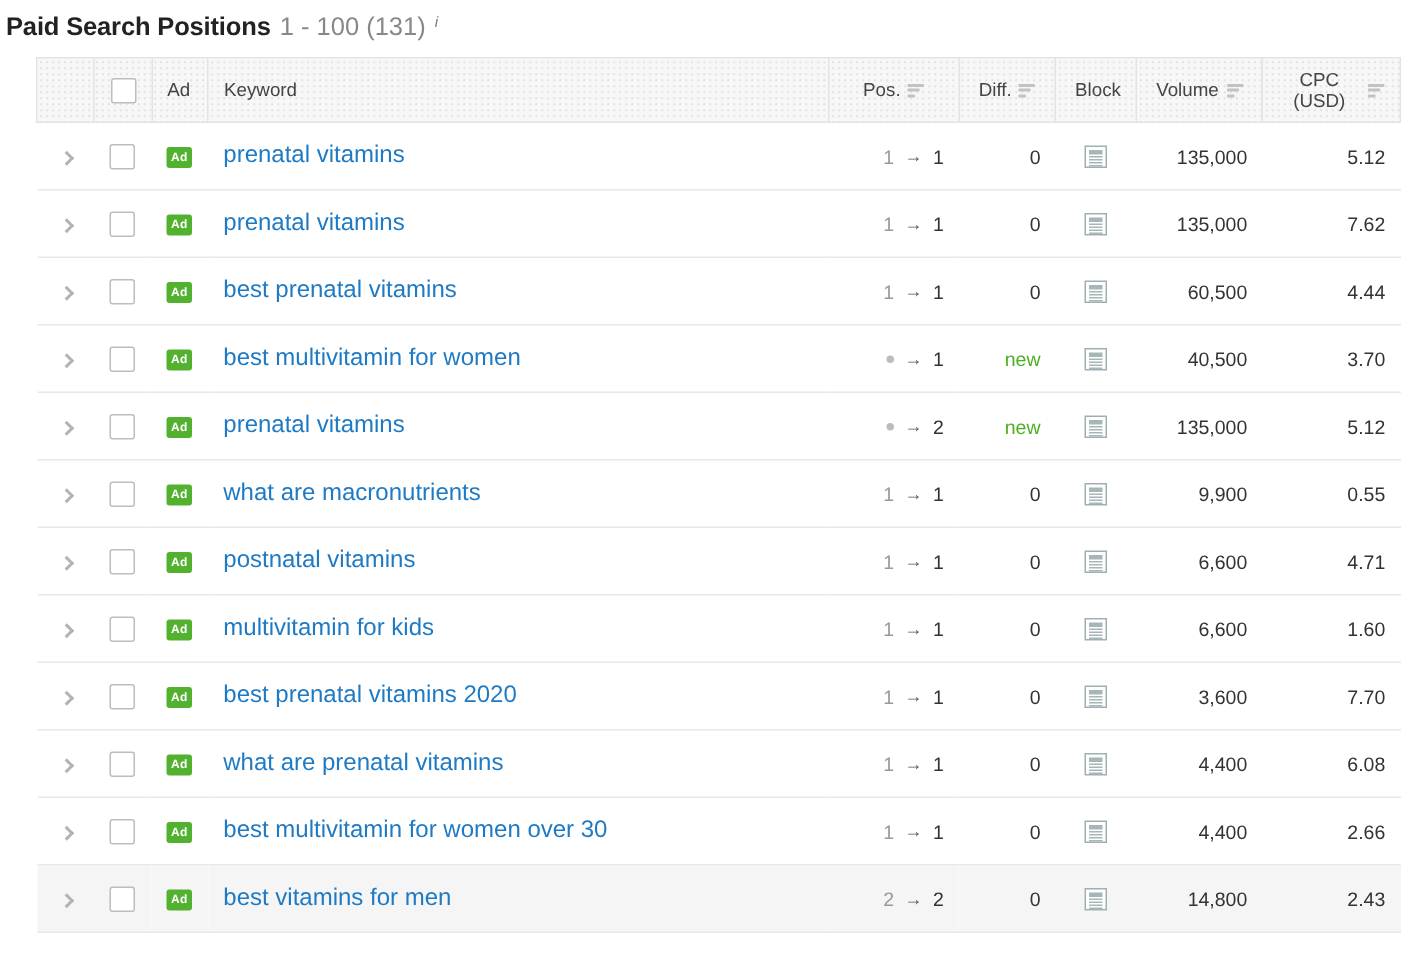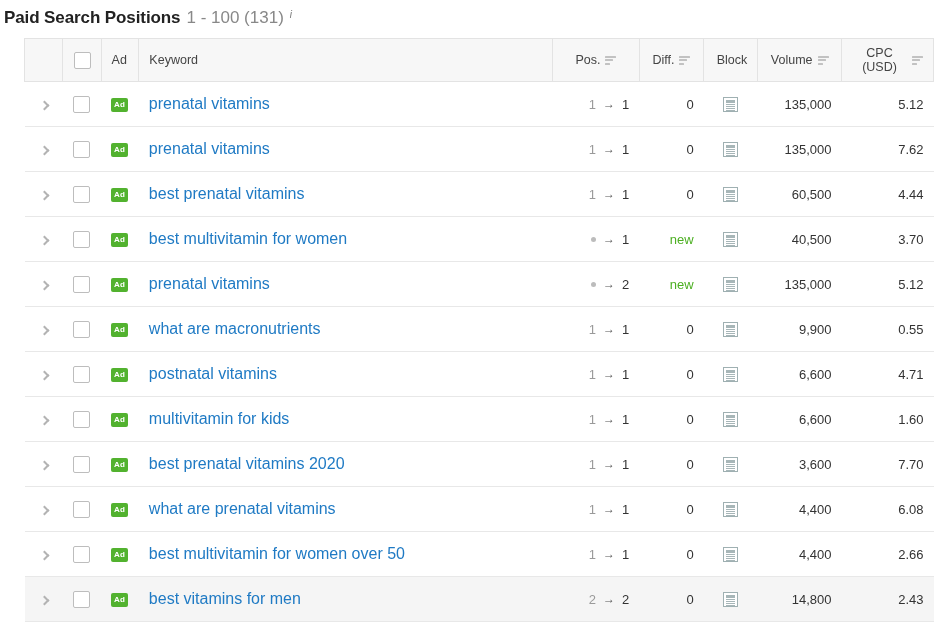--- a/index.html
+++ b/index.html
@@ -434,21 +434,21 @@
             </td>
             <td class="num"><span class="diff-zero">0</span></td>
             <td class="ctr"><span class="block-icon"><span class="bar"></span><span class="ln"></span><span class="ln"></span><span class="ln"></span><span class="ln"></span></span></td>
             <td class="num"><span>4,400</span></td>
             <td class="num"><span>6.08</span></td>
           </tr>
           <tr>
             <td class="ctr"><span class="chev"></span></td>
             <td class="ctr"><span class="cbx"></span></td>
             <td><span class="ad-badge">Ad</span></td>
-            <td><a class="kw-link">best multivitamin for women over 50</a></td>
+            <td><a class="kw-link">best multivitamin for women over 30</a></td>
             <td class="num">
               <span class="pos-cell">
                 <span class="pos-prev">1</span>
                 <span class="pos-arrow">→</span>
                 <span class="pos-new">1</span>
               </span>
             </td>
             <td class="num"><span class="diff-zero">0</span></td>
             <td class="ctr"><span class="block-icon"><span class="bar"></span><span class="ln"></span><span class="ln"></span><span class="ln"></span><span class="ln"></span></span></td>
             <td class="num"><span>4,400</span></td>

